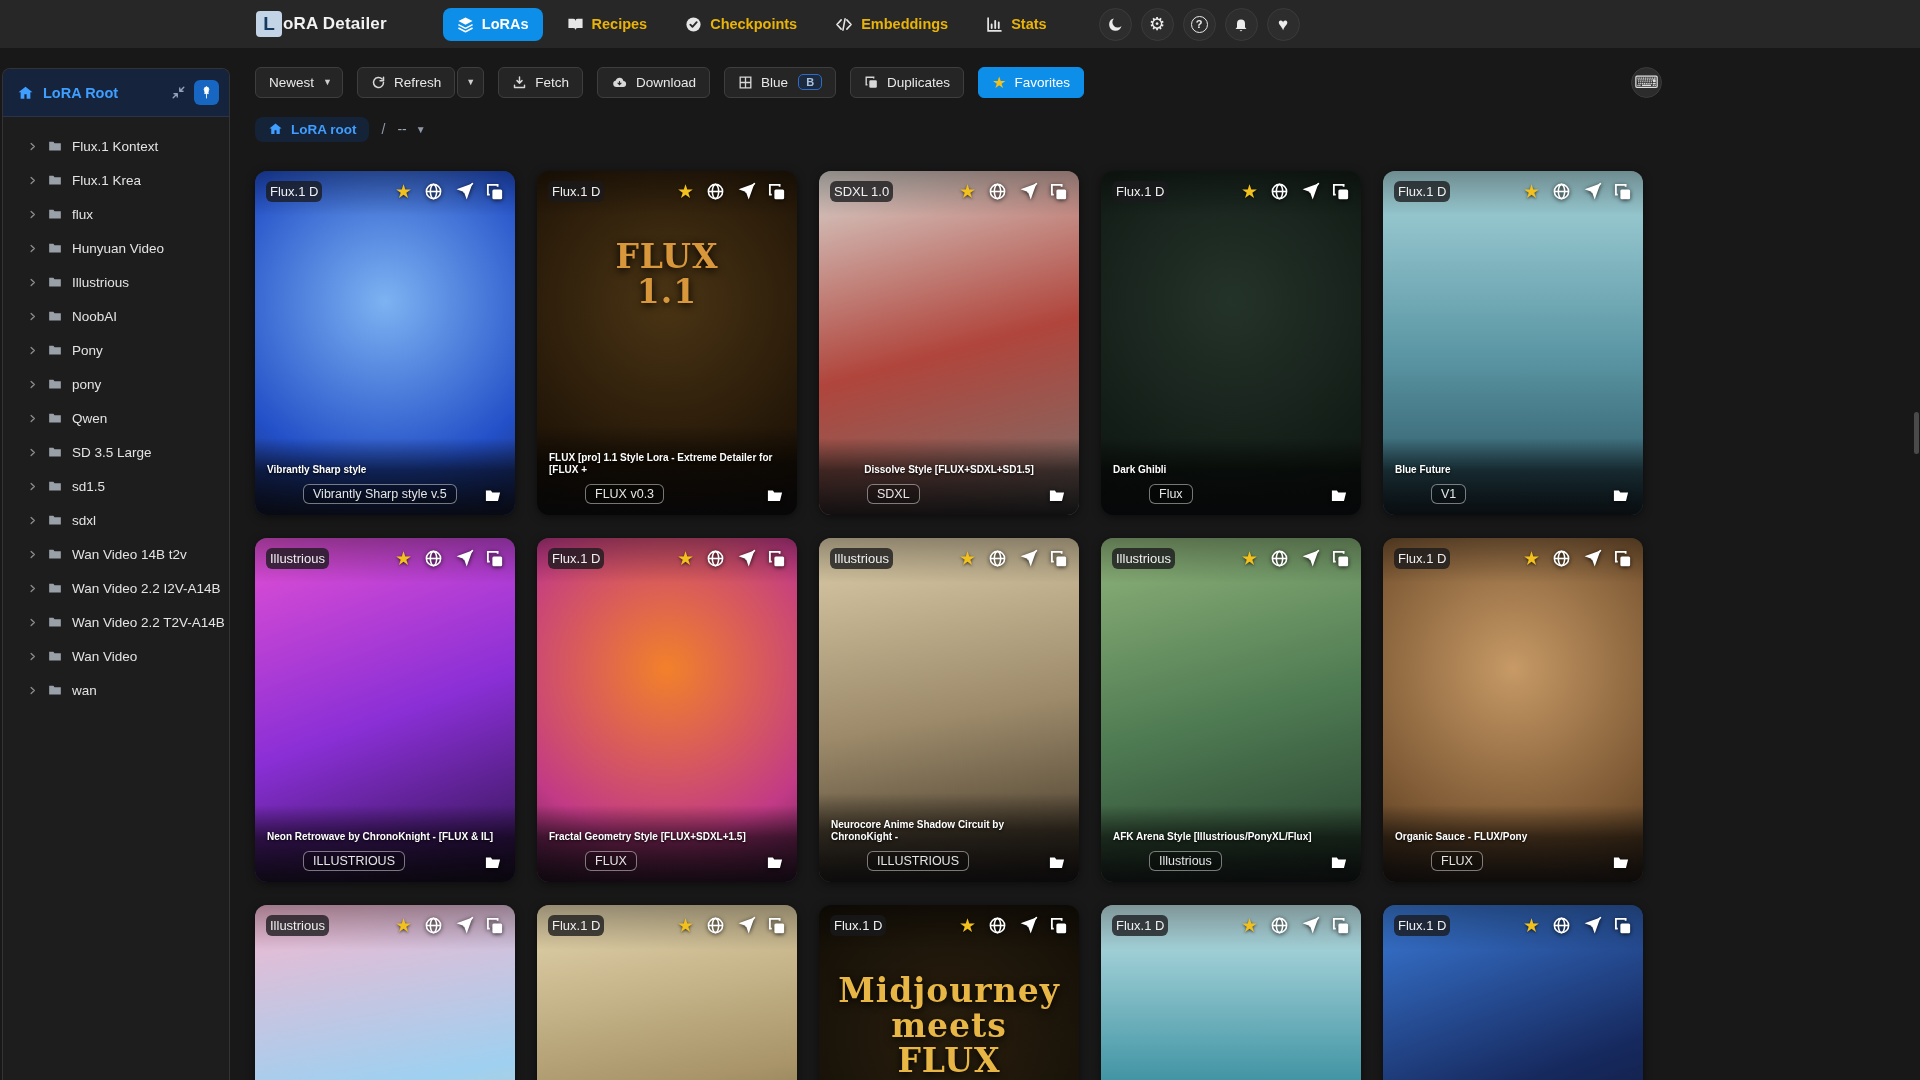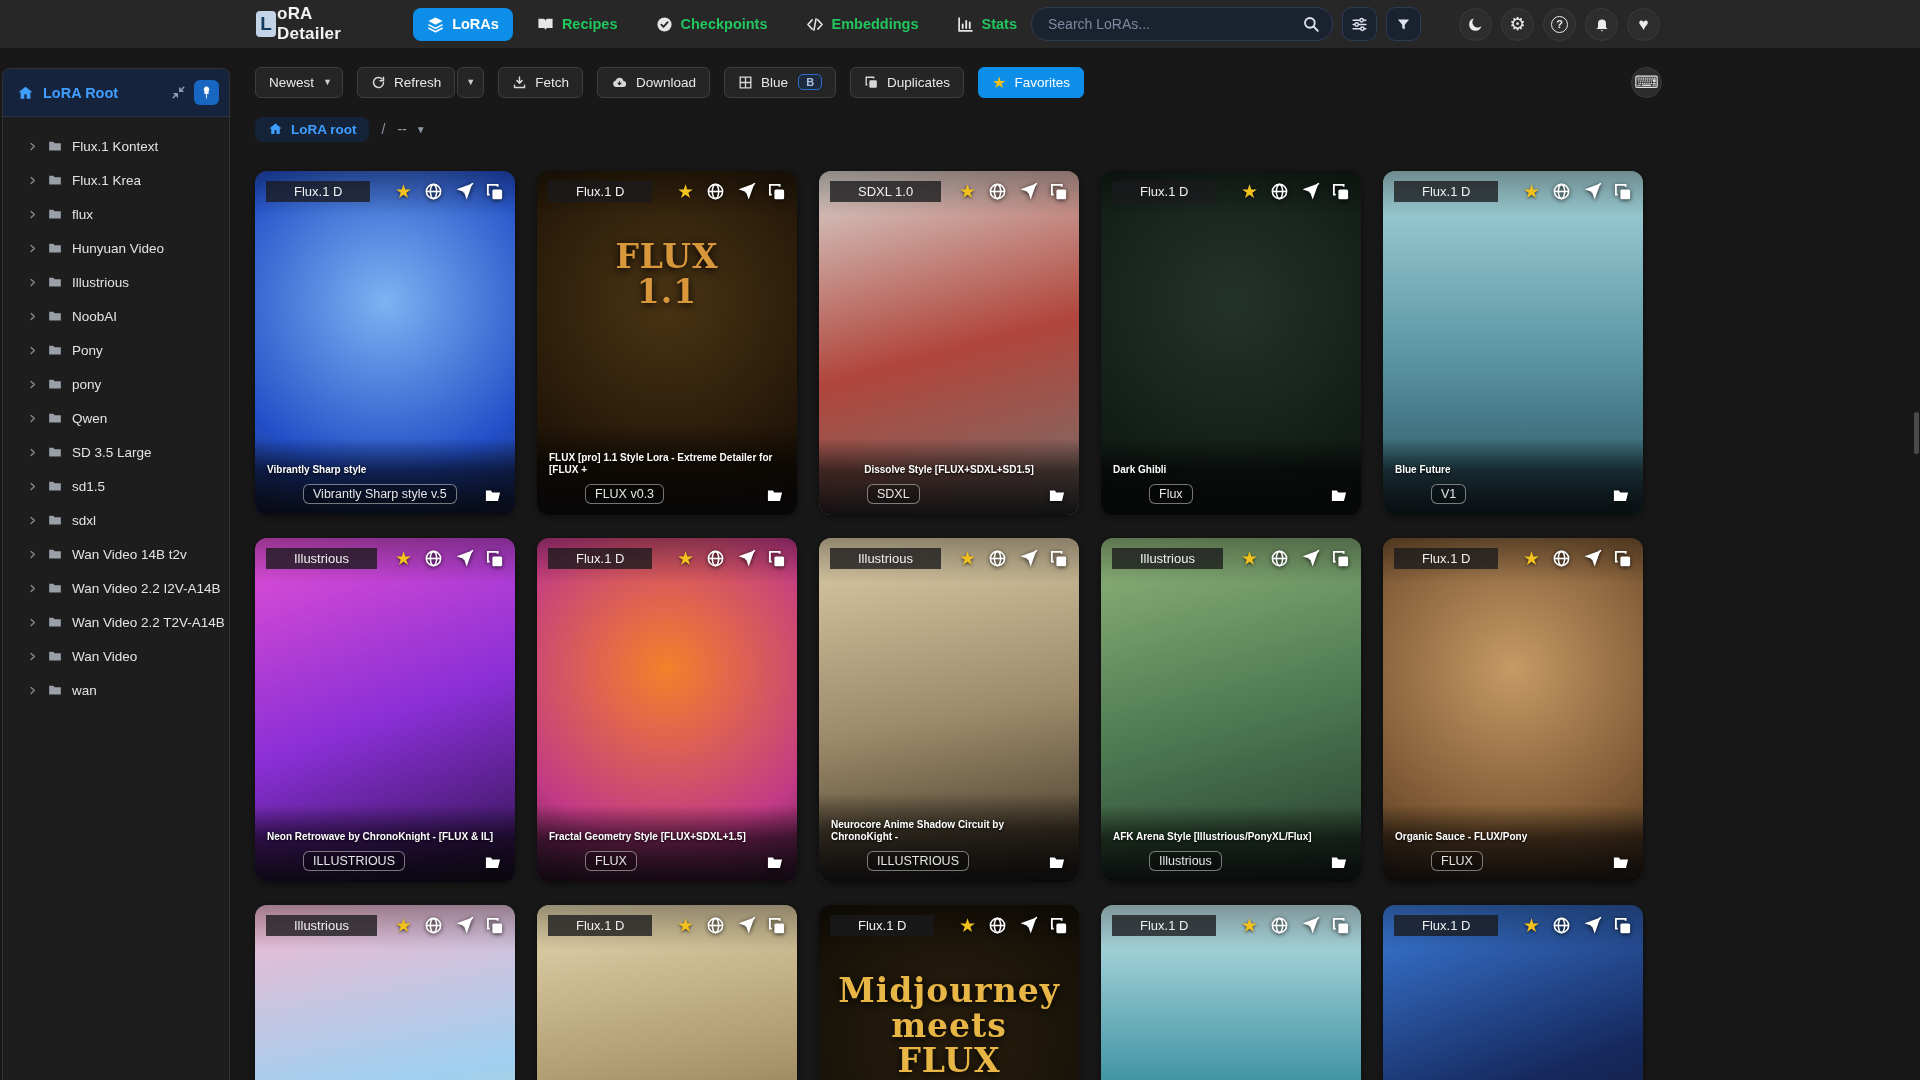--- a/index.html
+++ b/index.html
@@ -22,21 +22,21 @@
   .logo { display:flex; align-items:center; cursor:pointer; }
   .logo-tile {
     width:26px; height:26px; border-radius:4px; background:#c3d4e6;
     color:#16395f; font-weight:bold; font-size:19px;
     display:flex; align-items:center; justify-content:center; margin-right:1px;
   }
   .logo-text { font-size:17px; font-weight:bold; color:#f2f2f2; letter-spacing:.2px; }
   .tabs { display:flex; align-items:center; gap:10px; margin-left:56px; }
   .tab {
     display:flex; align-items:center; gap:8px; height:33px; padding:0 14px;
-    border-radius:8px; font-size:14.5px; font-weight:600; color:#22c55e; cursor:pointer;
+    border-radius:8px; font-size:14.5px; font-weight:600; color:#eab308; cursor:pointer;
   }
   .tab .ticon { color:#e6e6e6; }
   .tab.active { background:var(--accent); color:#fff; }
   .tab.active .ticon { color:#fff; }
 
   .search-zone { margin-left:auto; display:flex; align-items:center; gap:9px; }
   .searchbox {
     width:302px; height:34px; border-radius:17px;
     background:#1a2230; border:1.5px solid #2d3b56;
     display:flex; align-items:center; padding:0 12px 0 16px;
@@ -143,21 +143,21 @@
     content:""; position:absolute; inset:0; pointer-events:none;
     background:radial-gradient(ellipse 130% 100% at 50% 45%, transparent 60%, rgba(0,0,0,.28));
   }
   .card-top {
     position:absolute; top:0; left:0; right:0; z-index:3;
     display:flex; justify-content:space-between; align-items:flex-start;
     padding:10px 11px 14px; background:linear-gradient(rgba(0,0,0,.34), transparent);
   }
   .badge {
     background:rgba(26,26,28,.78); color:#f0f0f0; font-size:13px;
-    padding:3px 28px; border-radius:0;
+    padding:3px 4px; border-radius:6px;
   }
   .card-icons { display:flex; align-items:center; gap:12px; padding-top:1px; }
   .cicon { color:#fff; filter:drop-shadow(0 1px 2px rgba(0,0,0,.8)); cursor:pointer; }
   .star-ic { color:var(--star); font-size:19px; line-height:1; text-shadow:0 1px 3px rgba(0,0,0,.7); }
   .art-text {
     position:absolute; left:0; right:0; top:20%; z-index:1; text-align:center;
     font-family:"DejaVu Serif", serif; font-weight:bold; font-size:33px;
     line-height:1.06; letter-spacing:1px; text-shadow:0 2px 8px #000;
   }
   .card-footer {
@@ -229,48 +229,20 @@
       <span class="ticon">
         <svg width="17" height="17" viewBox="0 0 24 24">
             <path d="M3 3v18h18" fill="none" stroke="currentColor" stroke-width="2.4" stroke-linecap="round"></path>
             <path d="M8 17v-5M13 17V7M18 17v-8" fill="none" stroke="currentColor" stroke-width="2.6" stroke-linecap="round"></path>
           </svg>
       </span>
       <span>Stats</span>
     </div>
   </nav>
 
-  <div class="search-zone">
-    <div class="searchbox">
-      <input type="text" placeholder="Search LoRAs..." style="">
-      <span>
-        <svg width="18" height="18" viewBox="0 0 24 24">
-            <circle cx="10.5" cy="10.5" r="6.5" fill="none" stroke="#dfe5ee" stroke-width="2.4"></circle>
-            <path d="M15.5 15.5 21 21" stroke="#dfe5ee" stroke-width="2.6" stroke-linecap="round"></path>
-          </svg>
-      </span>
-    </div>
-    <div class="sq-btn">
-      <span>
-        <svg width="17" height="17" viewBox="0 0 24 24" stroke="currentColor" stroke-width="2.1" stroke-linecap="round" fill="none">
-            <path d="M3 6h18M3 12h18M3 18h18"></path>
-            <circle cx="15" cy="6" r="2.4" fill="#1a2230"></circle>
-            <circle cx="8" cy="12" r="2.4" fill="#1a2230"></circle>
-            <circle cx="16" cy="18" r="2.4" fill="#1a2230"></circle>
-          </svg>
-      </span>
-    </div>
-    <div class="sq-btn">
-      <span>
-        <svg width="15" height="15" viewBox="0 0 24 24">
-            <path d="M3 4h18l-7 8.5V20l-4-2.4v-5.1z" fill="currentColor"></path>
-          </svg>
-      </span>
-    </div>
-  </div>
 
   <div class="nav-circles">
     <div class="circle-btn">
       <span>
         <svg width="17" height="17" viewBox="0 0 24 24">
             <path d="M20.4 14.2A8.8 8.8 0 1 1 9.8 3.6a7.2 7.2 0 0 0 10.6 10.6z" fill="currentColor"></path>
           </svg>
       </span>
     </div>
     <div class="circle-btn">

